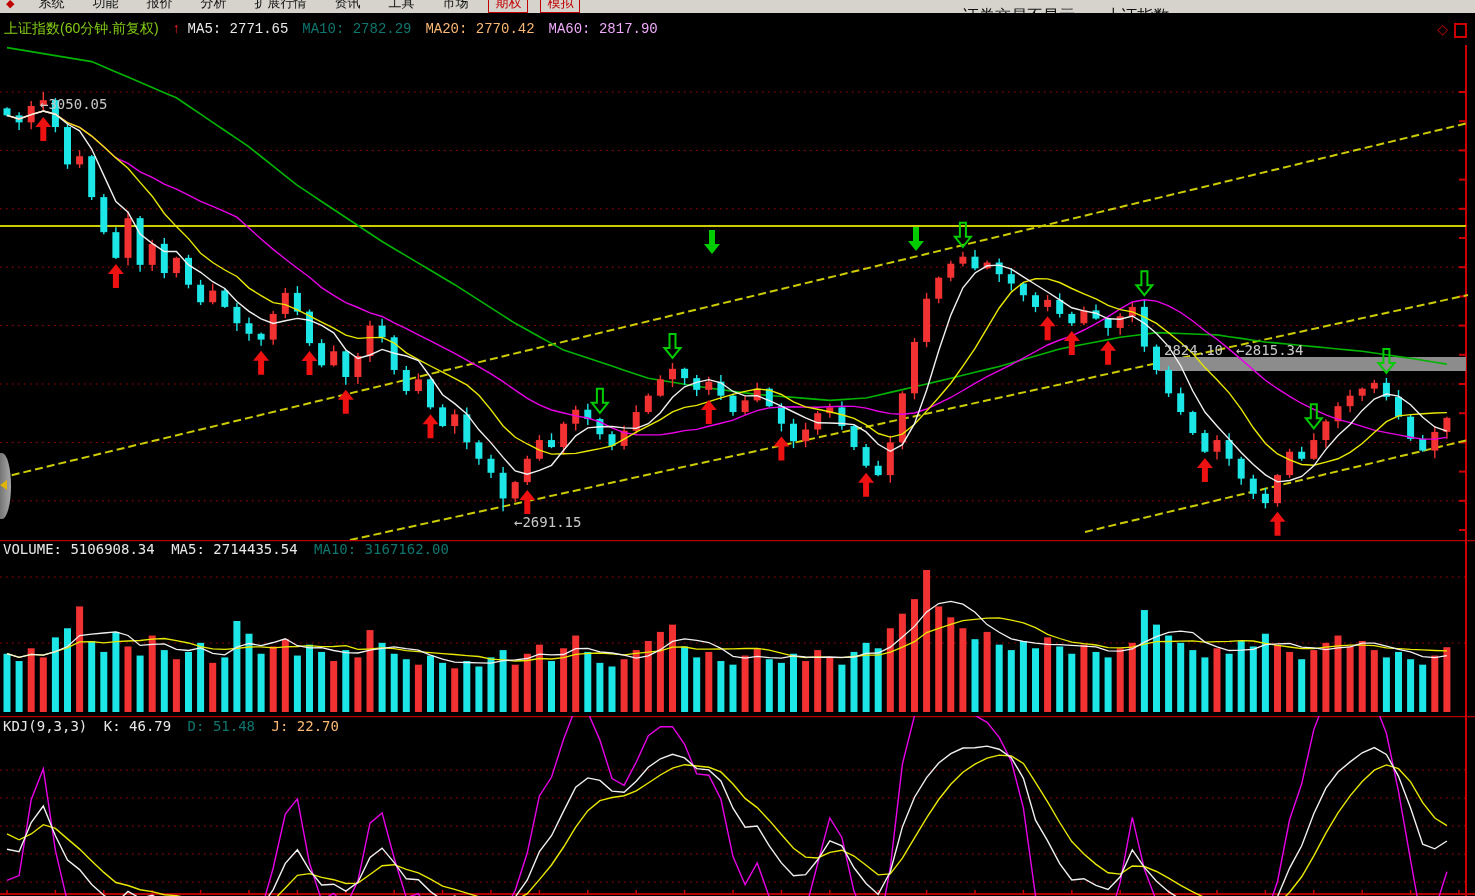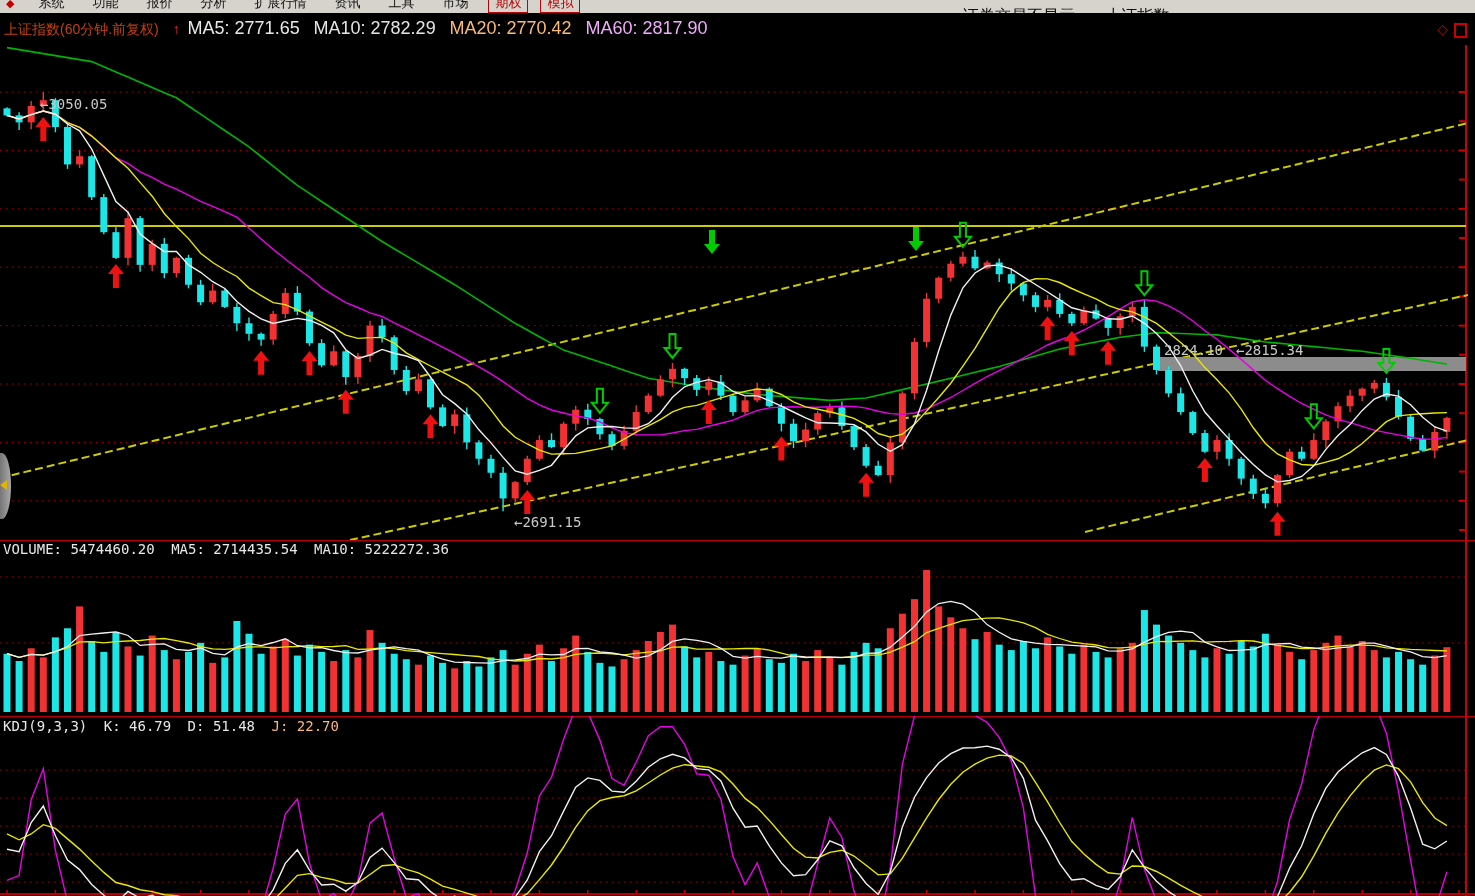--- a/index.html
+++ b/index.html
@@ -10,24 +10,24 @@
            border-bottom:1px solid #8a8a8a;overflow:hidden;white-space:nowrap;}
   #menubar .inner{margin-top:-7px;font-size:13px;color:#111;}
   #menubar .app-icon{color:#c00000;margin:0 10px 0 6px;font-size:11px;}
   #menubar .mi{display:inline-block;margin:0 14px;}
   #menubar .mi.boxed{color:#c00000;border:1px solid #c00000;padding:0 6px;margin:0 6px;}
   #menubar .mright{position:absolute;left:963px;top:6px;color:#111;}
   #menubar .mright span{margin-right:26px;}
   
   #titlebar{position:absolute;left:0;top:13px;width:1475px;height:32px;background:#000;
             font-size:14px;line-height:30px;white-space:nowrap;}
-  #titlebar .t{color:#c2410c;margin-left:4px;margin-top:32px;}
+  #titlebar .t{color:#84cc16;margin-left:4px;margin-top:32px;}
   #titlebar .sig{color:#ff2020;font-weight:bold;margin:0 4px 0 10px;}
-  .c-white{color:#e8e8e8;} .c-yellow{color:#e5e5e5;} .c-magenta{color:#fdba74;} .c-green{color:#f0abfc;}
-  #titlebar .ma{margin-right:10px;font-family:Liberation Sans, sans-serif;font-size:18px;}
+  .c-white{color:#e8e8e8;} .c-yellow{color:#0f766e;} .c-magenta{color:#fdba74;} .c-green{color:#f0abfc;}
+  #titlebar .ma{margin-right:10px;font-family:Liberation Mono, monospace;font-size:14px;}
   #corner-icons{position:absolute;right:8px;top:1px;height:30px;line-height:30px;}
   #corner-icons .diam{color:#cc0000;font-size:14px;margin-right:6px;}
   #corner-icons .sq{display:inline-block;width:9px;height:11px;border:2px solid #cc0000;vertical-align:middle;}
   
   .phead{position:absolute;left:3px;white-space:nowrap;font-family:"DejaVu Sans Mono",monospace;
          font-size:14px;z-index:5;}
   .phead span{margin-right:8px;}
   #volhead{top:541px;}
   #kdjhead{top:718px;}
   svg{position:absolute;left:0;display:block;}
@@ -388,23 +388,23 @@
       </g>
       <g>
         <text x="40" y="64" fill="#c8c8c8" font-size="14px" font-family="DejaVu Sans Mono, monospace">←3050.05</text>
         <text x="514" y="482" fill="#c8c8c8" font-size="14px" font-family="DejaVu Sans Mono, monospace">←2691.15</text>
         <text x="1164" y="310" fill="#c8c8c8" font-size="14px" font-family="DejaVu Sans Mono, monospace">2824.10</text>
         <text x="1236" y="310" fill="#c8c8c8" font-size="14px" font-family="DejaVu Sans Mono, monospace">←2815.34</text>
       </g>
     </svg>
 
   <div id="volhead" class="phead">
-    <span class="c-white">VOLUME: 5474460.20</span>
+    <span class="c-white">VOLUME: 5106908.34</span>
     <span class="c-white">MA5: 2714435.54</span>
-    <span class="c-yellow">MA10: 5222272.36</span>
+    <span class="c-yellow">MA10: 3167162.00</span>
   </div>
   <svg id="vol-chart" style="top:540px" width="1475" height="176" viewBox="0 0 1475 176">
       <g>
         <line x1="0" y1="0.5" x2="1475" y2="0.5" stroke="#b40000" stroke-width="1.5"></line>
       </g>
       <g>
         <line x1="0" y1="37" x2="1466" y2="37" stroke="#a80000" stroke-width="1" stroke-dasharray="1.5 4.5"></line>
         <line x1="0" y1="103" x2="1466" y2="103" stroke="#a80000" stroke-width="1" stroke-dasharray="1.5 4.5"></line>
       </g>
       <g>

